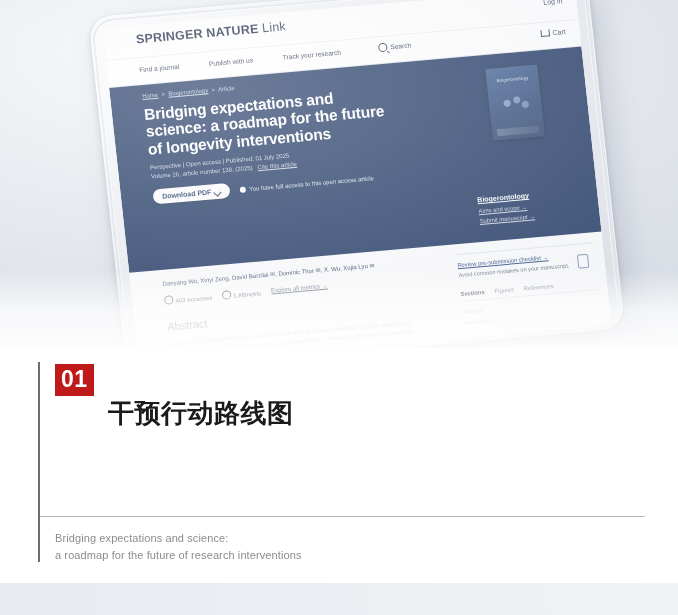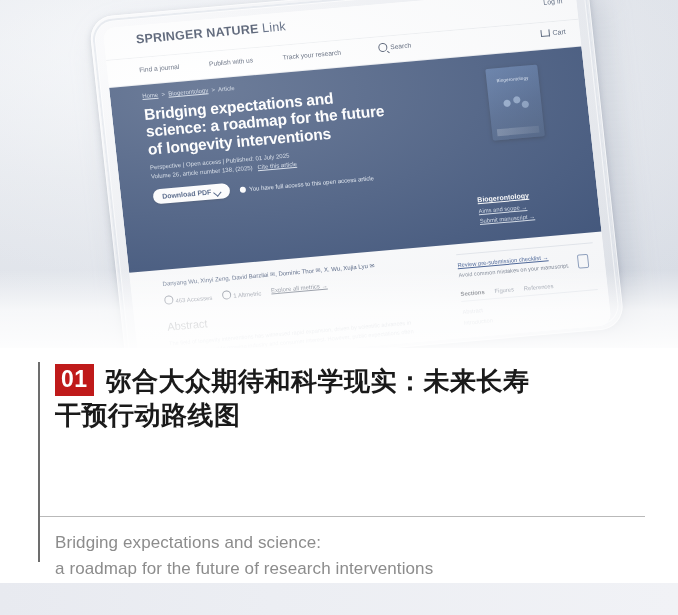--- a/index.html
+++ b/index.html
@@ -134,24 +134,24 @@
   .cn-line{display:flex;align-items:flex-start;}
   .badge{
     display:inline-block;background:#bf1a1a;color:#ffffff;font-weight:700;
     font-size:23px;line-height:1;padding:4px 6px 5px 6px;margin-right:12px;letter-spacing:.5px;
     font-family:"Liberation Sans","DejaVu Sans",sans-serif;
   }
   .cn-h{
     font-size:26px;line-height:1.32;font-weight:700;color:#1a1a1a;letter-spacing:.5px;
     font-family:"DejaVu Sans","Liberation Sans",sans-serif;
   }
-  .cn-h2{}
+  .cn-h2{margin-left:53px;}
   .divider{position:absolute;left:40px;top:168px;width:605px;height:1px;background:#b9b9b9;}
   .en-block{position:absolute;left:55px;top:182px;width:600px;}
-  .en-line{font-size:17px;line-height:1.55;color:#8c8c8c;font-weight:400;letter-spacing:.1px;}
+  .en-line{font-size:11px;line-height:1.55;color:#8c8c8c;font-weight:400;letter-spacing:.1px;}
 
   .footer-strip{position:absolute;left:0;top:583px;width:678px;height:32px;
     background:linear-gradient(to right,#e8eaf0 0%,#eceef3 40%,#f1f2f6 100%);}
 </style>
 </head>
 <body>
 
 <div class="page">
 
   <div class="photo">
@@ -262,21 +262,20 @@
 
     <div class="vign"></div>
   </div>
 
   <div class="card">
     <div class="rail"></div>
 
     <div class="cn-block">
       <div class="cn-line">
         <span class="badge">01</span>
-        <span class="cn-h">弥合大众期待和科学现实：未来长寿</span>
       </div>
       <div class="cn-h cn-h2">干预行动路线图</div>
     </div>
 
     <div class="divider"></div>
 
     <div class="en-block">
       <div class="en-line">Bridging expectations and science:</div>
       <div class="en-line">a roadmap for the future of research interventions</div>
     </div>

